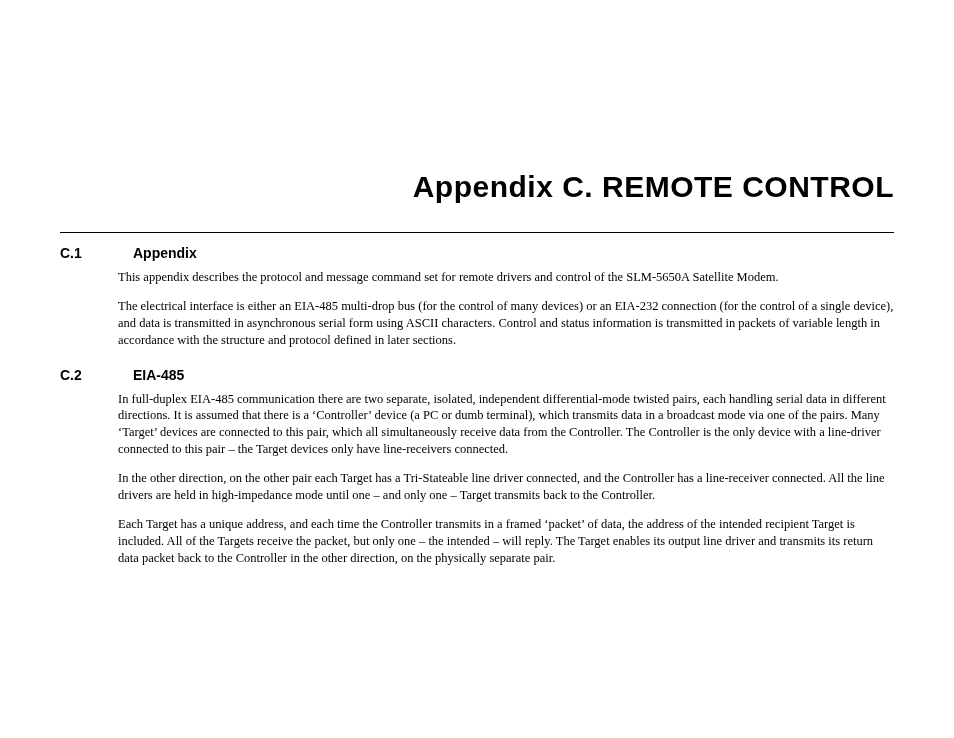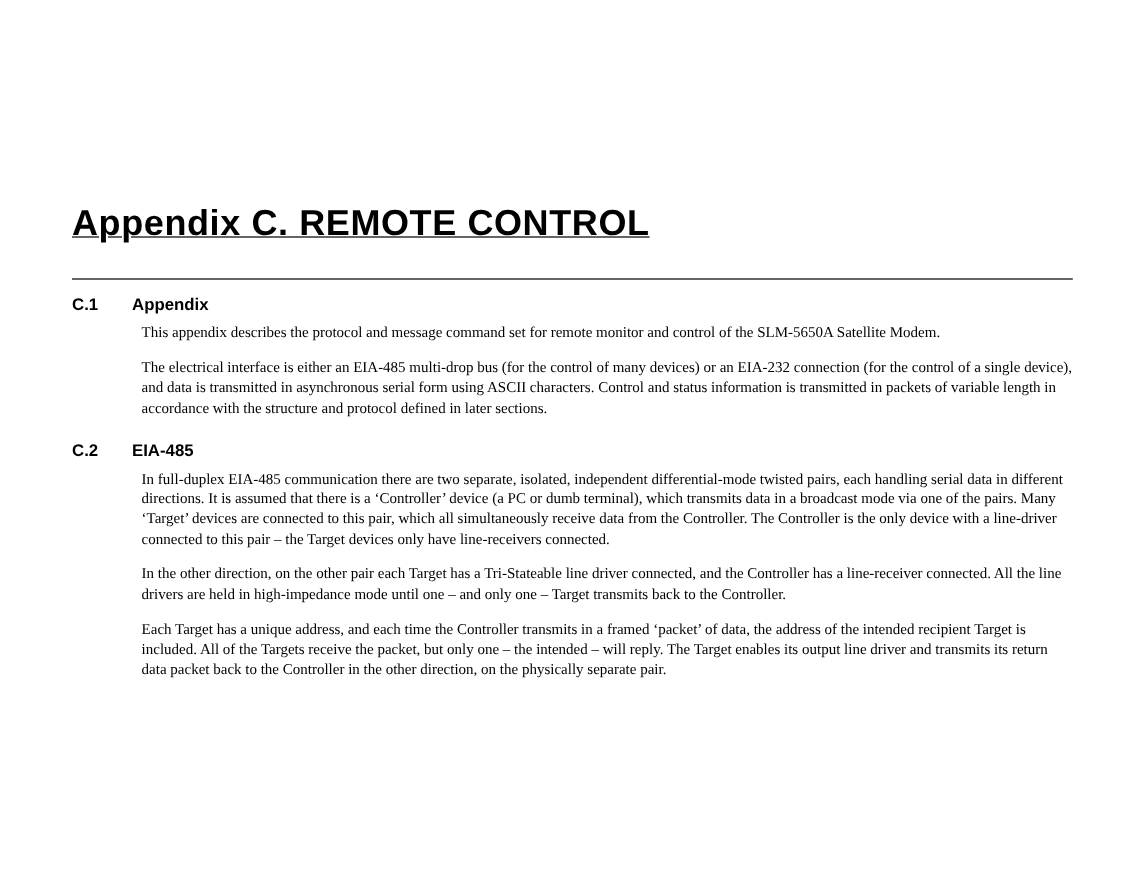--- a/index.html
+++ b/index.html
@@ -14,24 +14,23 @@
     box-sizing: border-box;
   }
   .page {
     padding: 60px 60px 40px 60px;
     box-sizing: border-box;
     width: 100%;
     height: 100%;
     position: relative;
   }
   .title-block {
-    text-align: left;
+    text-align: right;
     margin-top: 110px;
     margin-bottom: 28px;
-    text-decoration: underline;
   }
   .main-title {
     font-family: Arial, Helvetica, sans-serif;
     font-size: 30px;
     font-weight: 700;
     letter-spacing: 0.5px;
   }
   .rule {
     border: none;
     border-top: 1px solid #000;
@@ -39,21 +38,21 @@
   }
   .section {
     margin-top: 12px;
     margin-bottom: 18px;
   }
   .sec-head {
     font-family: Arial, Helvetica, sans-serif;
     font-weight: 700;
     font-size: 14px;
     display: flex;
-    gap: 10px;
+    gap: 33px;
     margin-bottom: 8px;
   }
   .sec-num {
     min-width: 40px;
   }
   .body-text {
     font-size: 12.5px;
     line-height: 1.35;
     margin: 0 0 12px 58px;
     text-align: left;
@@ -80,21 +79,21 @@
     <span class="main-title">Appendix C.  REMOTE CONTROL</span>
   </div>
 
   <hr class="rule">
 
   <div class="section">
     <div class="sec-head">
       <span class="sec-num">C.1</span>
       <span>Appendix</span>
     </div>
-    <p class="body-text">This appendix describes the protocol and message command set for remote monitor and control of the SLM-5650A Satellite Modem.</p>
+    <p class="body-text">This appendix describes the protocol and message command set for remote drivers and control of the SLM-5650A Satellite Modem.</p>
     <p class="body-text">The electrical interface is either an EIA-485 multi-drop bus (for the control of many devices) or an EIA-232 connection (for the control of a single device), and data is transmitted in asynchronous serial form using ASCII characters. Control and status information is transmitted in packets of variable length in accordance with the structure and protocol defined in later sections.</p>
   </div>
 
   <div class="section">
     <div class="sec-head">
       <span class="sec-num">C.2</span>
       <span>EIA-485</span>
     </div>
     <p class="body-text">In full-duplex EIA-485 communication there are two separate, isolated, independent differential-mode twisted pairs, each handling serial data in different directions. It is assumed that there is a ‘Controller’ device (a PC or dumb terminal), which transmits data in a broadcast mode via one of the pairs. Many ‘Target’ devices are connected to this pair, which all simultaneously receive data from the Controller. The Controller is the only device with a line-driver connected to this pair – the Target devices only have line-receivers connected.</p>
     <p class="body-text">In the other direction, on the other pair each Target has a Tri-Stateable line driver connected, and the Controller has a line-receiver connected. All the line drivers are held in high-impedance mode until one – and only one – Target transmits back to the Controller.</p>

